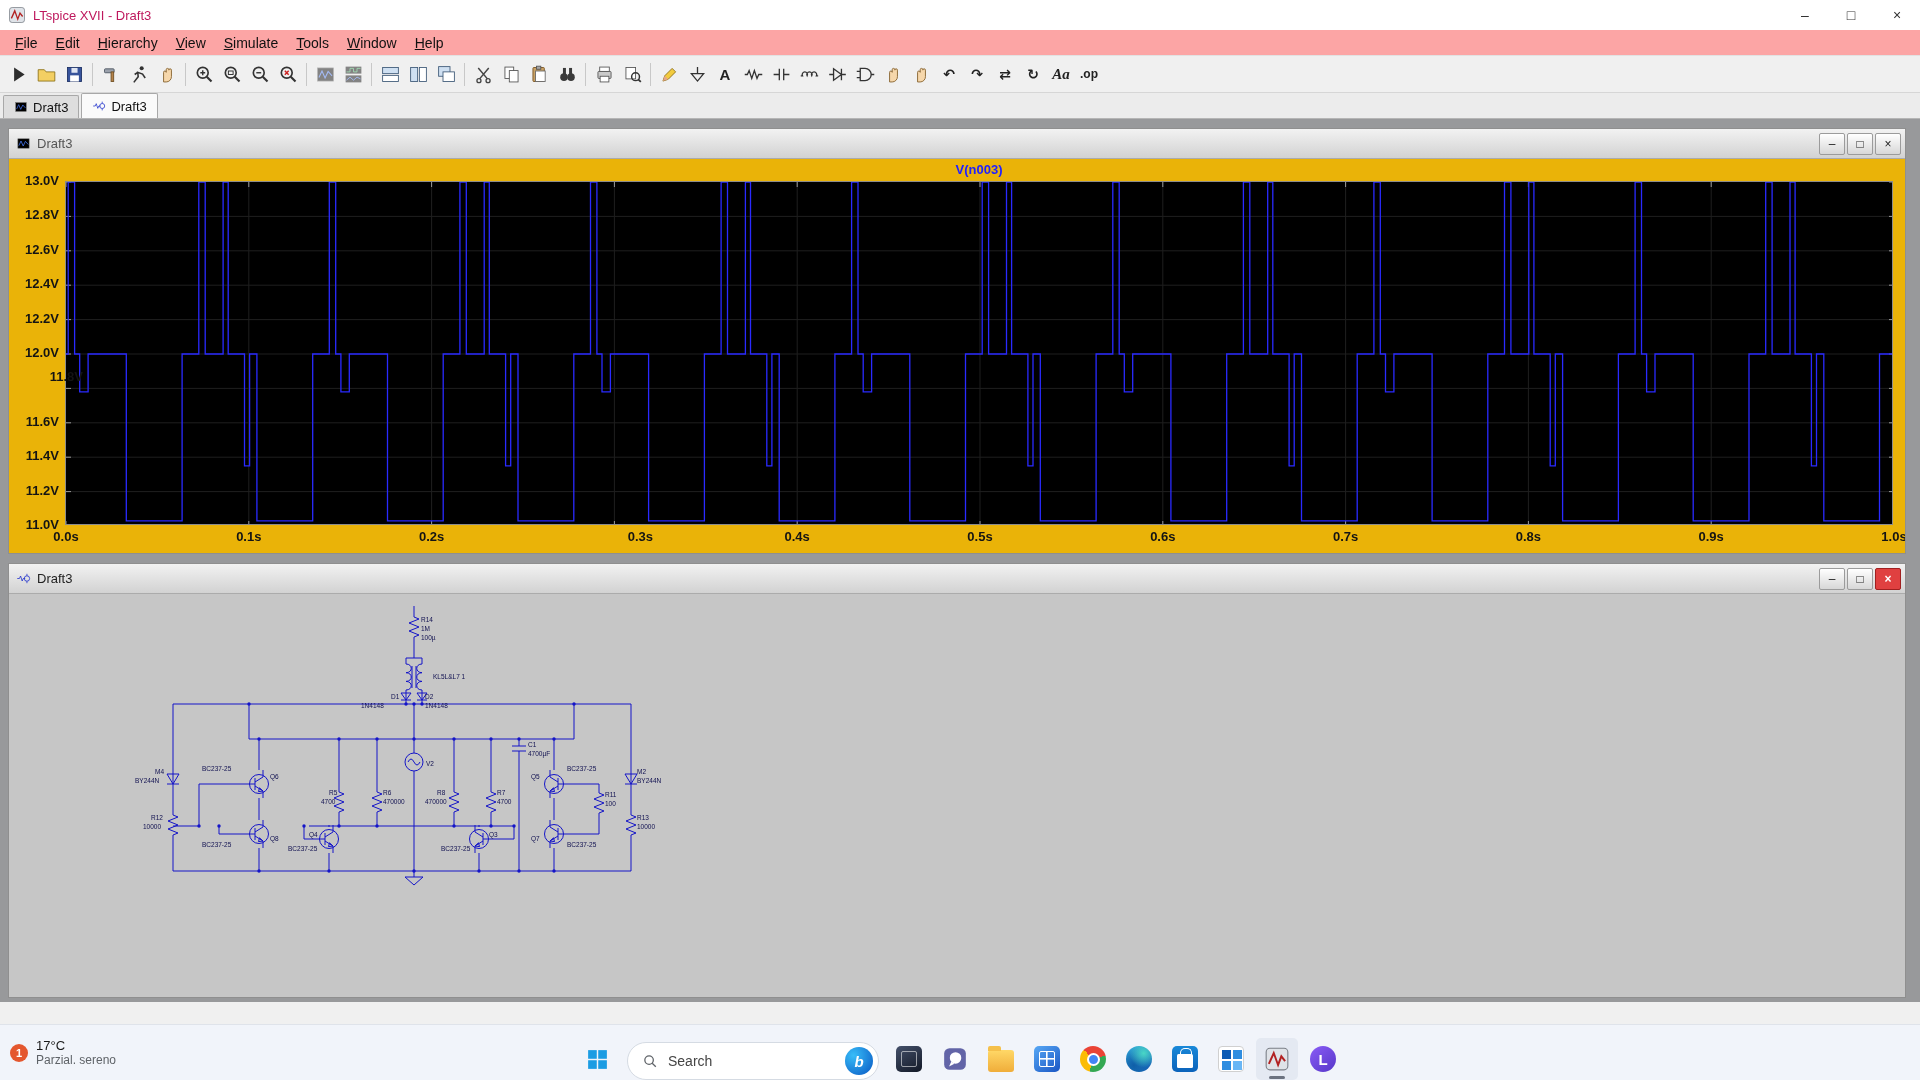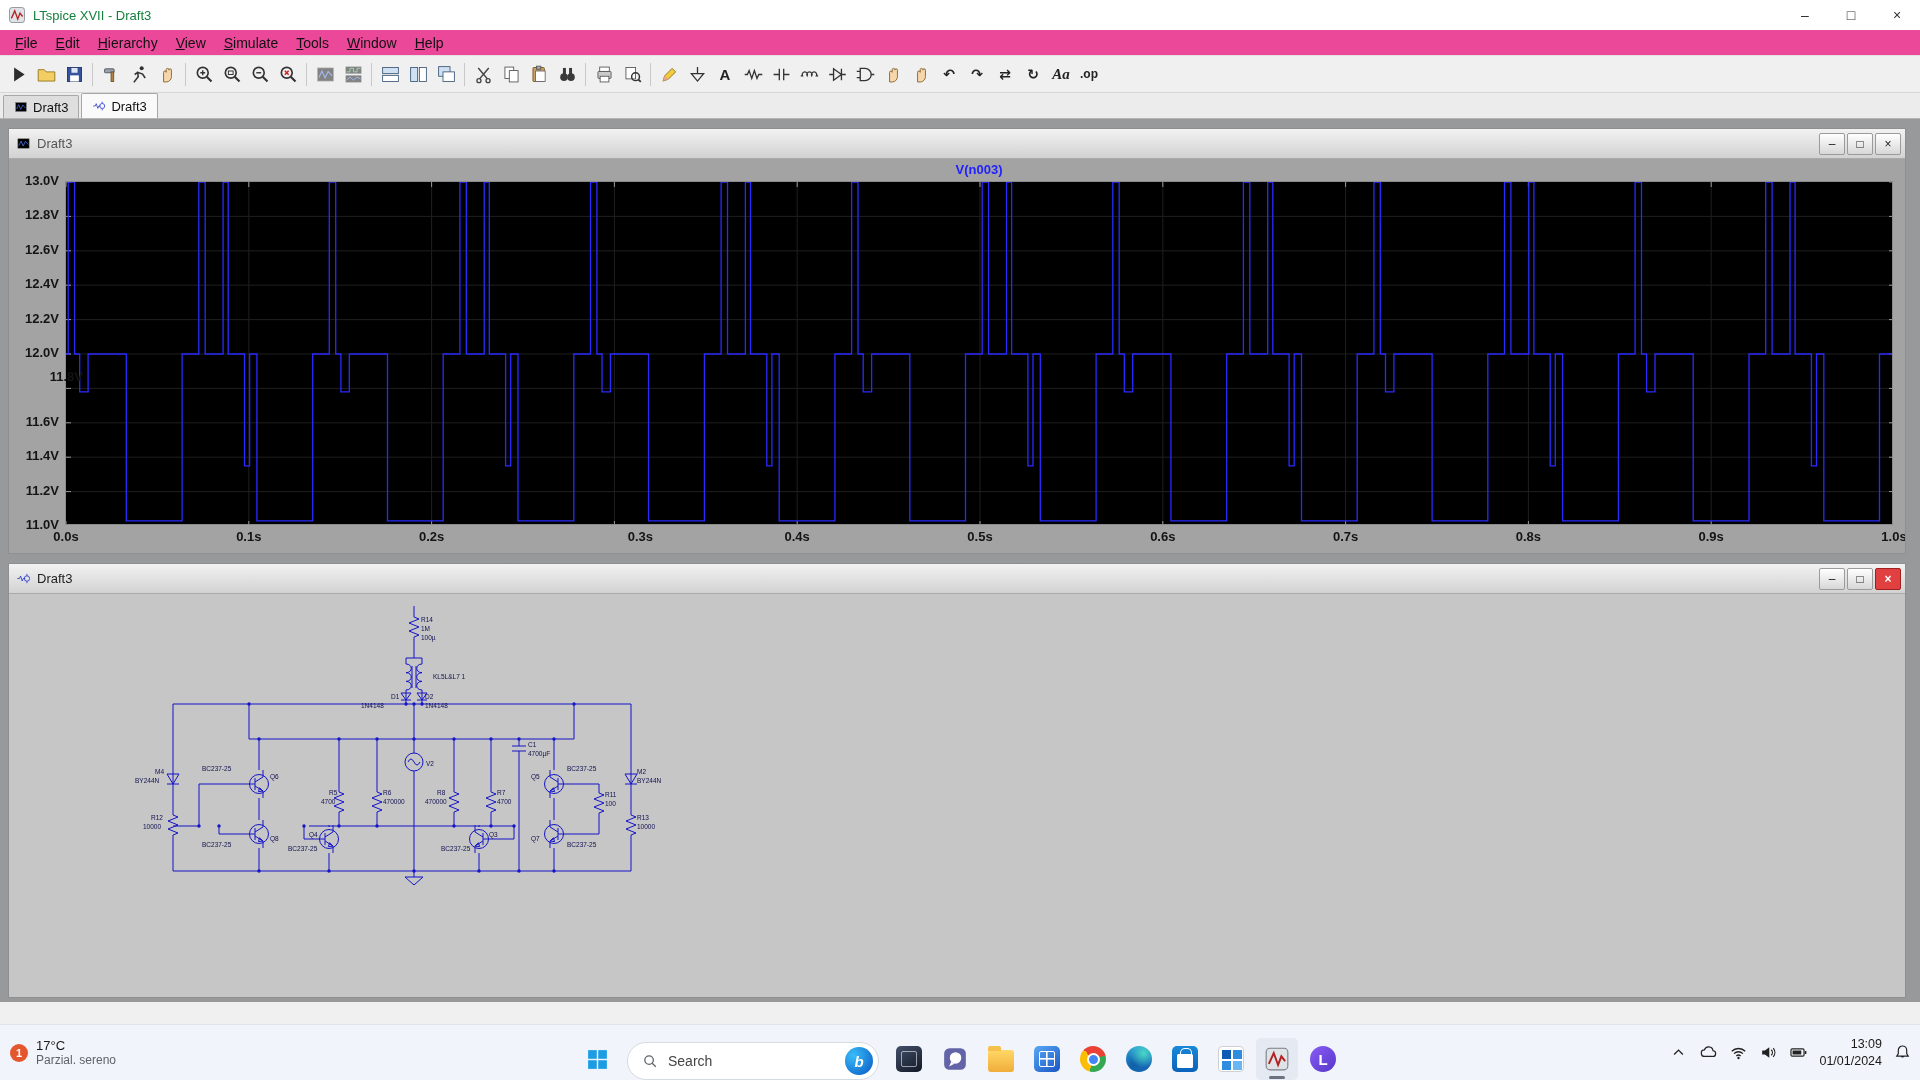--- a/index.html
+++ b/index.html
@@ -4,25 +4,25 @@
 <title>LTspice XVII - Draft3</title>
 <style>
 *{margin:0;padding:0;box-sizing:border-box}
 html,body{width:1920px;height:1080px;overflow:hidden}
 body{font-family:"Liberation Sans","DejaVu Sans",sans-serif;font-size:13px;background:#000;color:#111}
 #root{position:relative;width:1920px;height:1080px;background:#f0f0f0}
 
 
 .titlebar{height:30px;background:#fff;display:flex;align-items:center;padding-left:8px;gap:7px}
 .app-ico16{width:18px;height:18px}
-.titlebar .title{font-size:13px;color:#15803d}
+.titlebar .title{font-size:13px;color:#be185d}
 .caption-btns{margin-left:auto;display:flex;height:100%}
 .cap-btn{width:46px;height:100%;display:flex;align-items:center;justify-content:center;font-size:14px;color:#333}
 
-.menubar{height:26px;background:#ec4899;display:flex;align-items:center;padding-left:6px;border-bottom:1px solid #e2e2e2}
+.menubar{height:26px;background:#fca5a5;display:flex;align-items:center;padding-left:6px;border-bottom:1px solid #e2e2e2}
 .menu-item{padding:3px 9px;font-size:14px;color:#111}
 .menu-item u{text-decoration:underline}
 
 .toolbar{height:37px;background:#f0f0f0;display:flex;align-items:center;padding-left:4px;border-bottom:1px solid #d6d6d6}
 .tb-btn{width:28px;height:28px;display:flex;align-items:center;justify-content:center;border-radius:3px;flex:0 0 auto}
 .tb-btn.disabled{opacity:.45}
 .tb-svg{width:21px;height:21px}
 .tb-text{font-size:14px;font-weight:bold;color:#222}
 .t-italic{font-style:italic;font-family:"Liberation Serif",serif;font-size:15px}
 .t-op{font-size:12px}
@@ -40,21 +40,21 @@
 #wave-win{left:8px;top:9px;width:1898px;height:426px}
 #schem-win{left:8px;top:444px;width:1898px;height:435px}
 .child-title{height:30px;background:linear-gradient(#f2f2f2,#d2d2d2);display:flex;align-items:center;gap:6px;padding:0 4px 0 7px;border-bottom:1px solid #ababab}
 .ct-ico{width:15px;height:15px}
 .ct-label{font-size:13px;color:#222}
 #wave-win .ct-label{color:#555}
 .ct-btns{margin-left:auto;display:flex;gap:2px}
 .ct-btn{width:26px;height:22px;display:flex;align-items:center;justify-content:center;background:linear-gradient(#fff,#d7d7d7);border:1px solid #9b9b9b;font-size:12px;color:#222;border-radius:2px}
 .ct-btn.close-active{background:#e04040;border-color:#a02020;color:#fff;font-weight:bold}
 
-.wave-client{position:relative;height:394px;background:#a3a3a3;overflow:hidden}
+.wave-client{position:relative;height:394px;background:#eab308;overflow:hidden}
 .plot-title{position:absolute;left:56px;top:3px;width:1828px;text-align:center;color:#2121ff;font-weight:bold;font-size:13px}
 #plot-svg{position:absolute;left:56px;top:22px;background:#000;border:1px solid #8c8c8c}
 .ytick{position:absolute;left:0;width:50px;text-align:right;font-size:13px;font-weight:bold;color:#141414}
 .xtick{position:absolute;top:370px;transform:translateX(-50%);font-size:13px;font-weight:bold;color:#141414}
 
 .schem-client{position:relative;height:403px;background:#c6c6c6;overflow:hidden}
 #schem-svg{width:100%;height:100%;display:block}
 .wire{stroke:#1414c8;stroke-width:1;fill:none}
 .comp{stroke:#1414c8;stroke-width:1;fill:none}
 #schem-dots circle{fill:#1414c8}
@@ -727,39 +727,15 @@
               <svg width="26" height="26" viewBox="0 0 24 24">
                 <use href="#sym-ltspice"></use>
               </svg>
             </div>
           </div>
           <div class="app-btn">
             <div class="tb-ico ico-lcircle">L</div>
           </div>
         </div>
     </div>
-    <div class="tb-right">
-      <svg class="tray-ico" viewBox="0 0 24 24">
-          <use href="#sym-chevron-up"></use>
-        </svg>
-      <svg class="tray-ico" viewBox="0 0 24 24">
-          <use href="#sym-cloud"></use>
-        </svg>
-      <svg class="tray-ico" viewBox="0 0 24 24">
-          <use href="#sym-wifi"></use>
-        </svg>
-      <svg class="tray-ico" viewBox="0 0 24 24">
-          <use href="#sym-volume"></use>
-        </svg>
-      <svg class="tray-ico" viewBox="0 0 24 24">
-          <use href="#sym-battery"></use>
-        </svg>
-      <div class="clock">
-        <div>13:09</div>
-        <div>01/01/2024</div>
-      </div>
-      <svg class="tray-ico" viewBox="0 0 24 24">
-          <use href="#sym-bell"></use>
-        </svg>
-    </div>
   </div>
 
 </div>
 
 </body></html>

